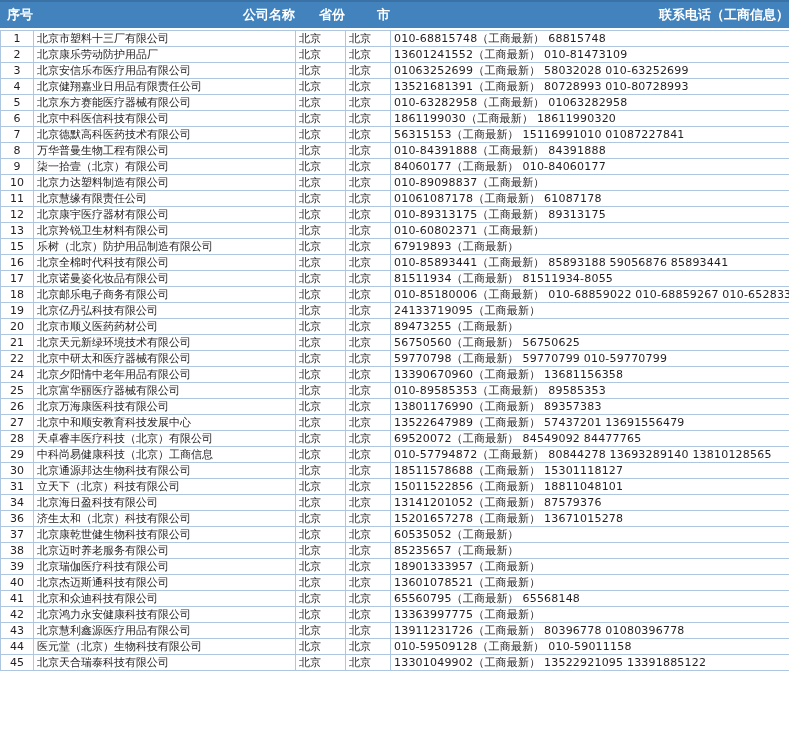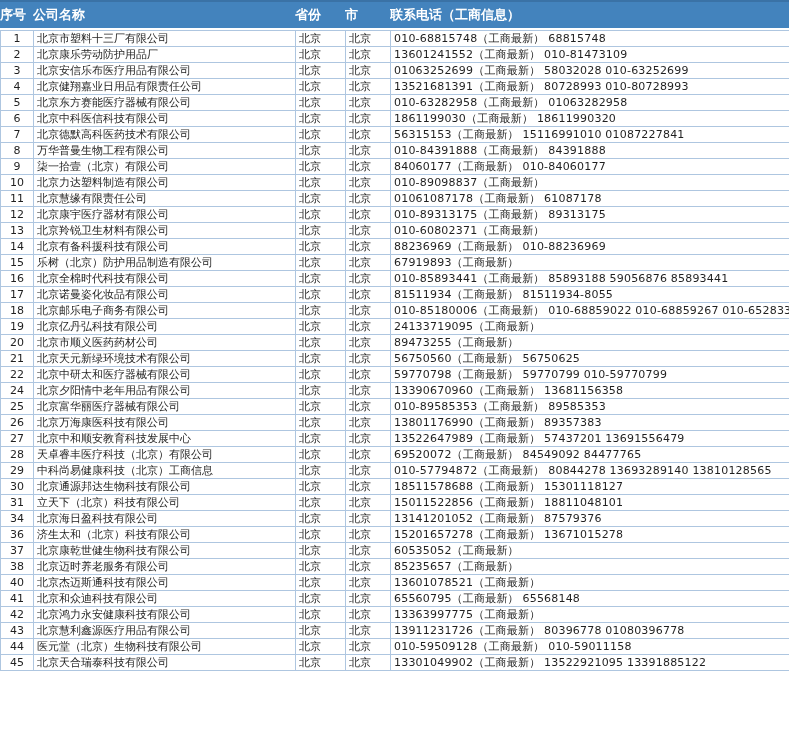--- a/index.html
+++ b/index.html
@@ -22,21 +22,21 @@
     height: 28px;
     background: #4383bd;
     border-top: 2px solid #3a72a6;
     box-sizing: border-box;
   }
   .head-cell {
     color: #ffffff;
     font-size: 13px;
     font-weight: bold;
     line-height: 26px;
-    text-align: left;
+    text-align: right;
     white-space: nowrap;
     overflow: hidden;
   }
   
   table.body-table {
     border-collapse: collapse;
     table-layout: fixed;
     width: 789px;
     margin-top: 2px;
   }
@@ -164,27 +164,20 @@
     <td class="c-phone">010-89313175（工商最新） 89313175</td>
   </tr>
         <tr>
     <td class="c-no">13</td>
     <td class="c-company">北京羚锐卫生材料有限公司</td>
     <td class="c-prov">北京</td>
     <td class="c-city">北京</td>
     <td class="c-phone">010-60802371（工商最新）</td>
   </tr>
         <tr>
-    <td class="c-no">14</td>
-    <td class="c-company">北京有备科援科技有限公司</td>
-    <td class="c-prov">北京</td>
-    <td class="c-city">北京</td>
-    <td class="c-phone">88236969（工商最新） 010-88236969</td>
-  </tr>
-        <tr>
     <td class="c-no">15</td>
     <td class="c-company">乐树（北京）防护用品制造有限公司</td>
     <td class="c-prov">北京</td>
     <td class="c-city">北京</td>
     <td class="c-phone">67919893（工商最新）</td>
   </tr>
         <tr>
     <td class="c-no">16</td>
     <td class="c-company">北京全棉时代科技有限公司</td>
     <td class="c-prov">北京</td>
@@ -311,20 +304,27 @@
     <td class="c-phone">60535052（工商最新）</td>
   </tr>
         <tr>
     <td class="c-no">38</td>
     <td class="c-company">北京迈时养老服务有限公司</td>
     <td class="c-prov">北京</td>
     <td class="c-city">北京</td>
     <td class="c-phone">85235657（工商最新）</td>
   </tr>
         <tr>
+    <td class="c-no">39</td>
+    <td class="c-company">北京瑞伽医疗科技有限公司</td>
+    <td class="c-prov">北京</td>
+    <td class="c-city">北京</td>
+    <td class="c-phone">18901333957（工商最新）</td>
+  </tr>
+        <tr>
     <td class="c-no">40</td>
     <td class="c-company">北京杰迈斯通科技有限公司</td>
     <td class="c-prov">北京</td>
     <td class="c-city">北京</td>
     <td class="c-phone">13601078521（工商最新）</td>
   </tr>
         <tr>
     <td class="c-no">41</td>
     <td class="c-company">北京和众迪科技有限公司</td>
     <td class="c-prov">北京</td>

